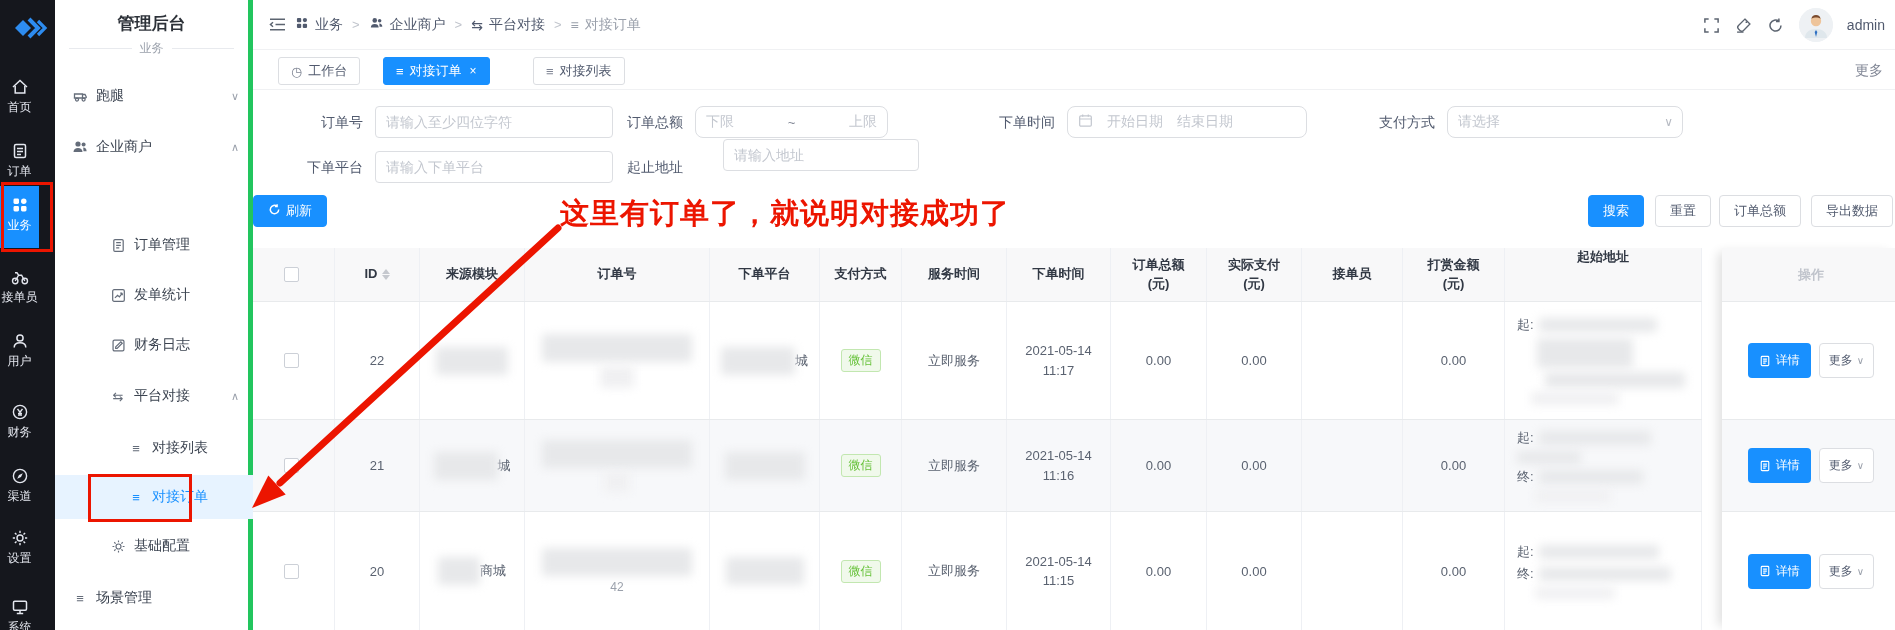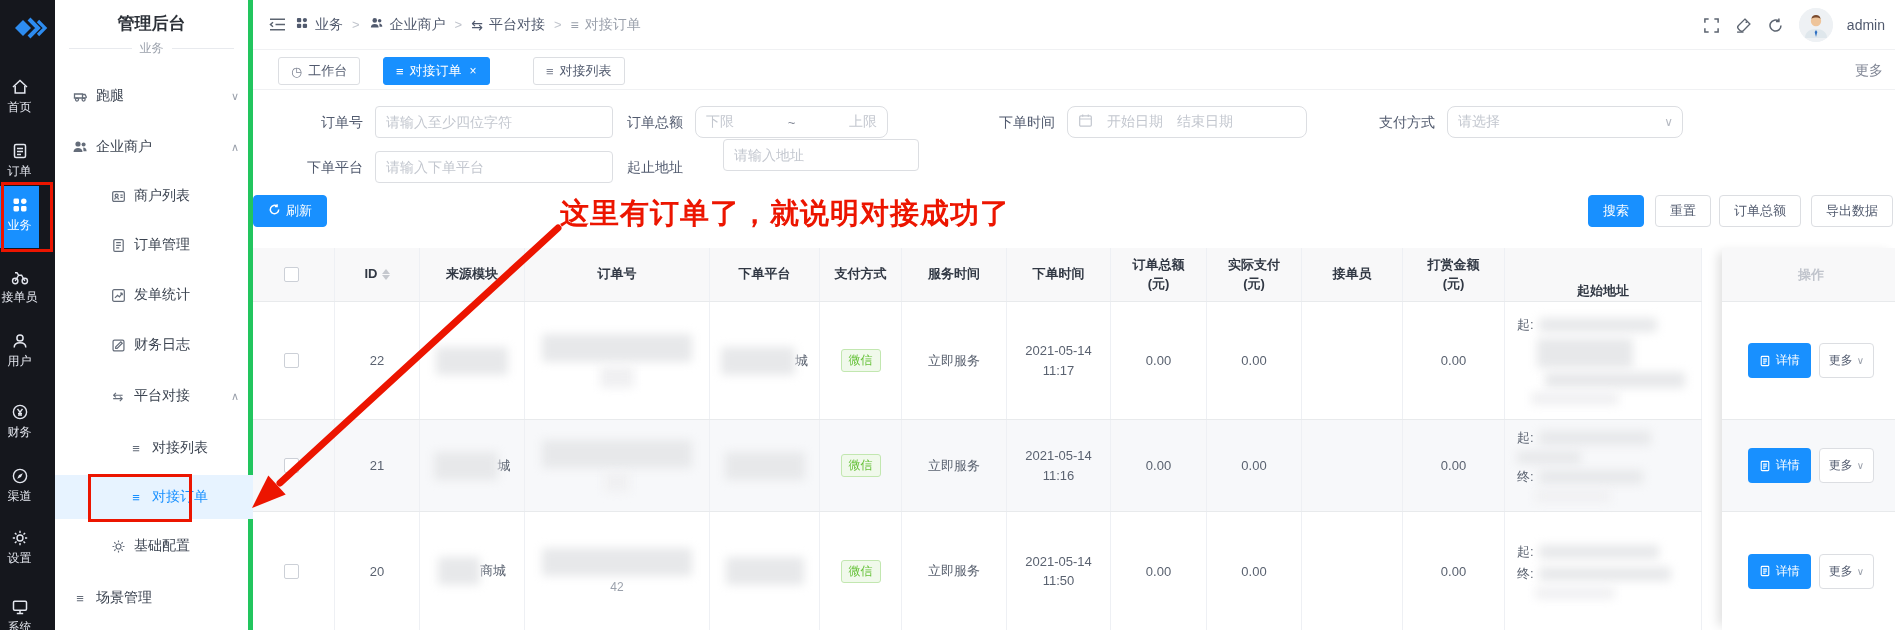--- a/index.html
+++ b/index.html
@@ -222,30 +222,20 @@
       <span class="sb-ic">
           <svg width="16" height="16" viewBox="0 0 16 16" fill="currentColor">
             <circle cx="6" cy="5" r="2.6"></circle>
             <path d="M1.5 13 C1.5 10.3 3.5 9 6 9 C8.5 9 10.5 10.3 10.5 13 Z"></path>
             <circle cx="11.6" cy="5.4" r="2"></circle>
             <path d="M11.2 8.6 C13.3 8.8 14.6 10 14.6 12.2 L11.5 12.2"></path>
           </svg>
         </span>
       <span>企业商户</span>
       <span class="sb-chev">∧</span>
-    </div>
-    <div class="sb-item lv2" style="top:178px">
-      <span class="sb-ic">
-          <svg width="15" height="15" viewBox="0 0 16 16" fill="none" stroke="currentColor" stroke-width="1.3">
-            <rect x="1.8" y="2.8" width="12.4" height="10.4" rx="1.5"></rect>
-            <circle cx="6" cy="7" r="1.6"></circle>
-            <path d="M3.8 11.2 C4.2 9.8 5 9.3 6 9.3 C7 9.3 7.8 9.8 8.2 11.2 M10 6.5 H12.5 M10 9 H12.5"></path>
-          </svg>
-        </span>
-      <span>商户列表</span>
     </div>
     <div class="sb-item lv2" style="top:227px">
       <span class="sb-ic">
           <svg width="15" height="15" viewBox="0 0 16 16" fill="none" stroke="currentColor" stroke-width="1.3">
             <rect x="3" y="1.8" width="10" height="12.4" rx="1.2"></rect>
             <path d="M5.5 5 H10.5 M5.5 7.8 H10.5 M5.5 10.6 H8.8"></path>
           </svg>
         </span>
       <span>订单管理</span>
     </div>
@@ -474,21 +464,21 @@
             <span>实际支付</span>
             <span>(元)</span>
           </div>
         <div class="cell c-taker">
             <span>接单员</span>
           </div>
         <div class="cell c-tip">
             <span>打赏金额</span>
             <span>(元)</span>
           </div>
-        <div class="cell c-addr" style="align-items:center;justify-content:flex-end;padding:0">
+        <div class="cell c-addr" style="align-items:center;justify-content:flex-start;padding:0">
             <span style="align-self:center;margin:0 auto">起始地址</span>
           </div>
       </div>
 
       <div class="trow tr1">
         <div class="cell c-check">
             <span class="checkbox"></span>
           </div>
         <div class="cell c-id">22</div>
         <div class="cell c-src">
@@ -600,21 +590,21 @@
             <span class="blur" style="width:78px;height:28px"></span>
             <span></span>
           </div>
         <div class="cell c-pay">
             <span class="tag-green">微信</span>
           </div>
         <div class="cell c-srv">立即服务</div>
         <div class="cell c-time">
             <span class="two-line">
               <span>2021-05-14</span>
-              <span>11:50</span>
+              <span>11:15</span>
             </span>
           </div>
         <div class="cell c-total">0.00</div>
         <div class="cell c-paid">0.00</div>
         <div class="cell c-taker"></div>
         <div class="cell c-tip">0.00</div>
         <div class="cell c-addr">
           <span class="addr-line">
               <span>起:</span>
               <span class="blur" style="width:120px;height:14px"></span>

